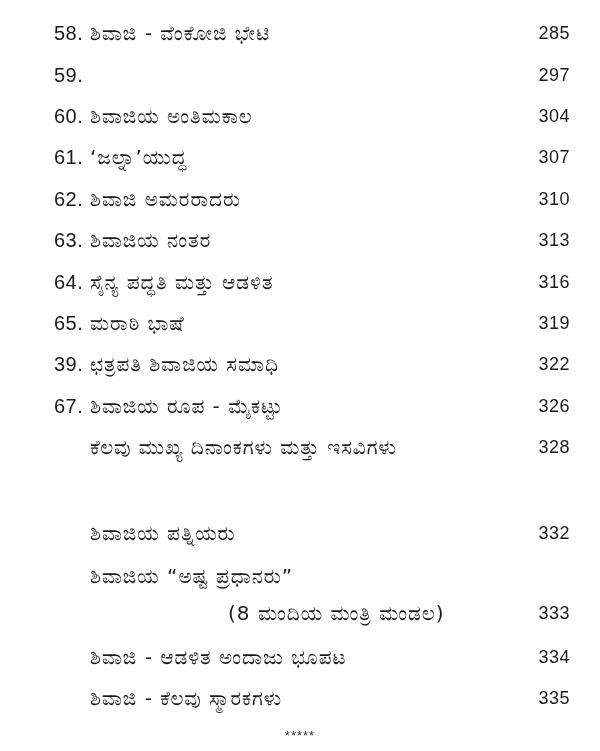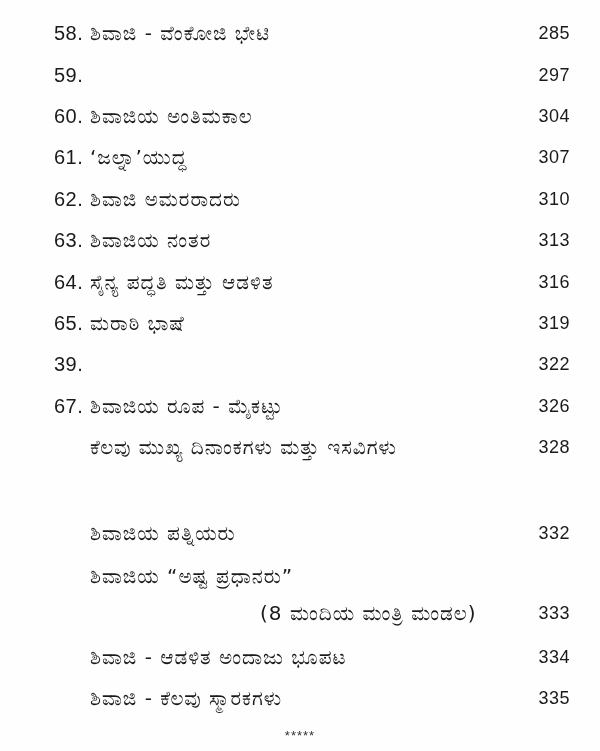--- a/index.html
+++ b/index.html
@@ -41,21 +41,20 @@
     .toc-title {
       position: absolute;
       left: 90px;
       top: 0;
       white-space: nowrap;
       font-size: 20px;
       letter-spacing: 1px;
     }
     .toc-title.sub {
       left: 228px;
-      margin-left: 32px;
     }
     .toc-page {
       position: absolute;
       right: 30px;
       top: 0;
       font-family: "Liberation Sans", sans-serif;
       font-size: 18px;
       letter-spacing: 0.5px;
       text-align: right;
       margin-left: 36px;
@@ -119,20 +118,21 @@
   </div>
 
   <div class="toc-row" style="top:308px">
     <span class="toc-num">65.</span>
     <span class="toc-title">ಮರಾಠಿ ಭಾಷೆ</span>
     <span class="toc-page">319</span>
   </div>
 
   <div class="toc-row" style="top:349px">
     <span class="toc-num">39.</span>
+    <span class="toc-title">ಛತ್ರಪತಿ ಶಿವಾಜಿಯ ಸಮಾಧಿ</span>
     <span class="toc-page">322</span>
   </div>
 
   <div class="toc-row" style="top:391px">
     <span class="toc-num">67.</span>
     <span class="toc-title">ಶಿವಾಜಿಯ ರೂಪ - ಮೈಕಟ್ಟು</span>
     <span class="toc-page">326</span>
   </div>
 
   <div class="toc-row" style="top:432px">

